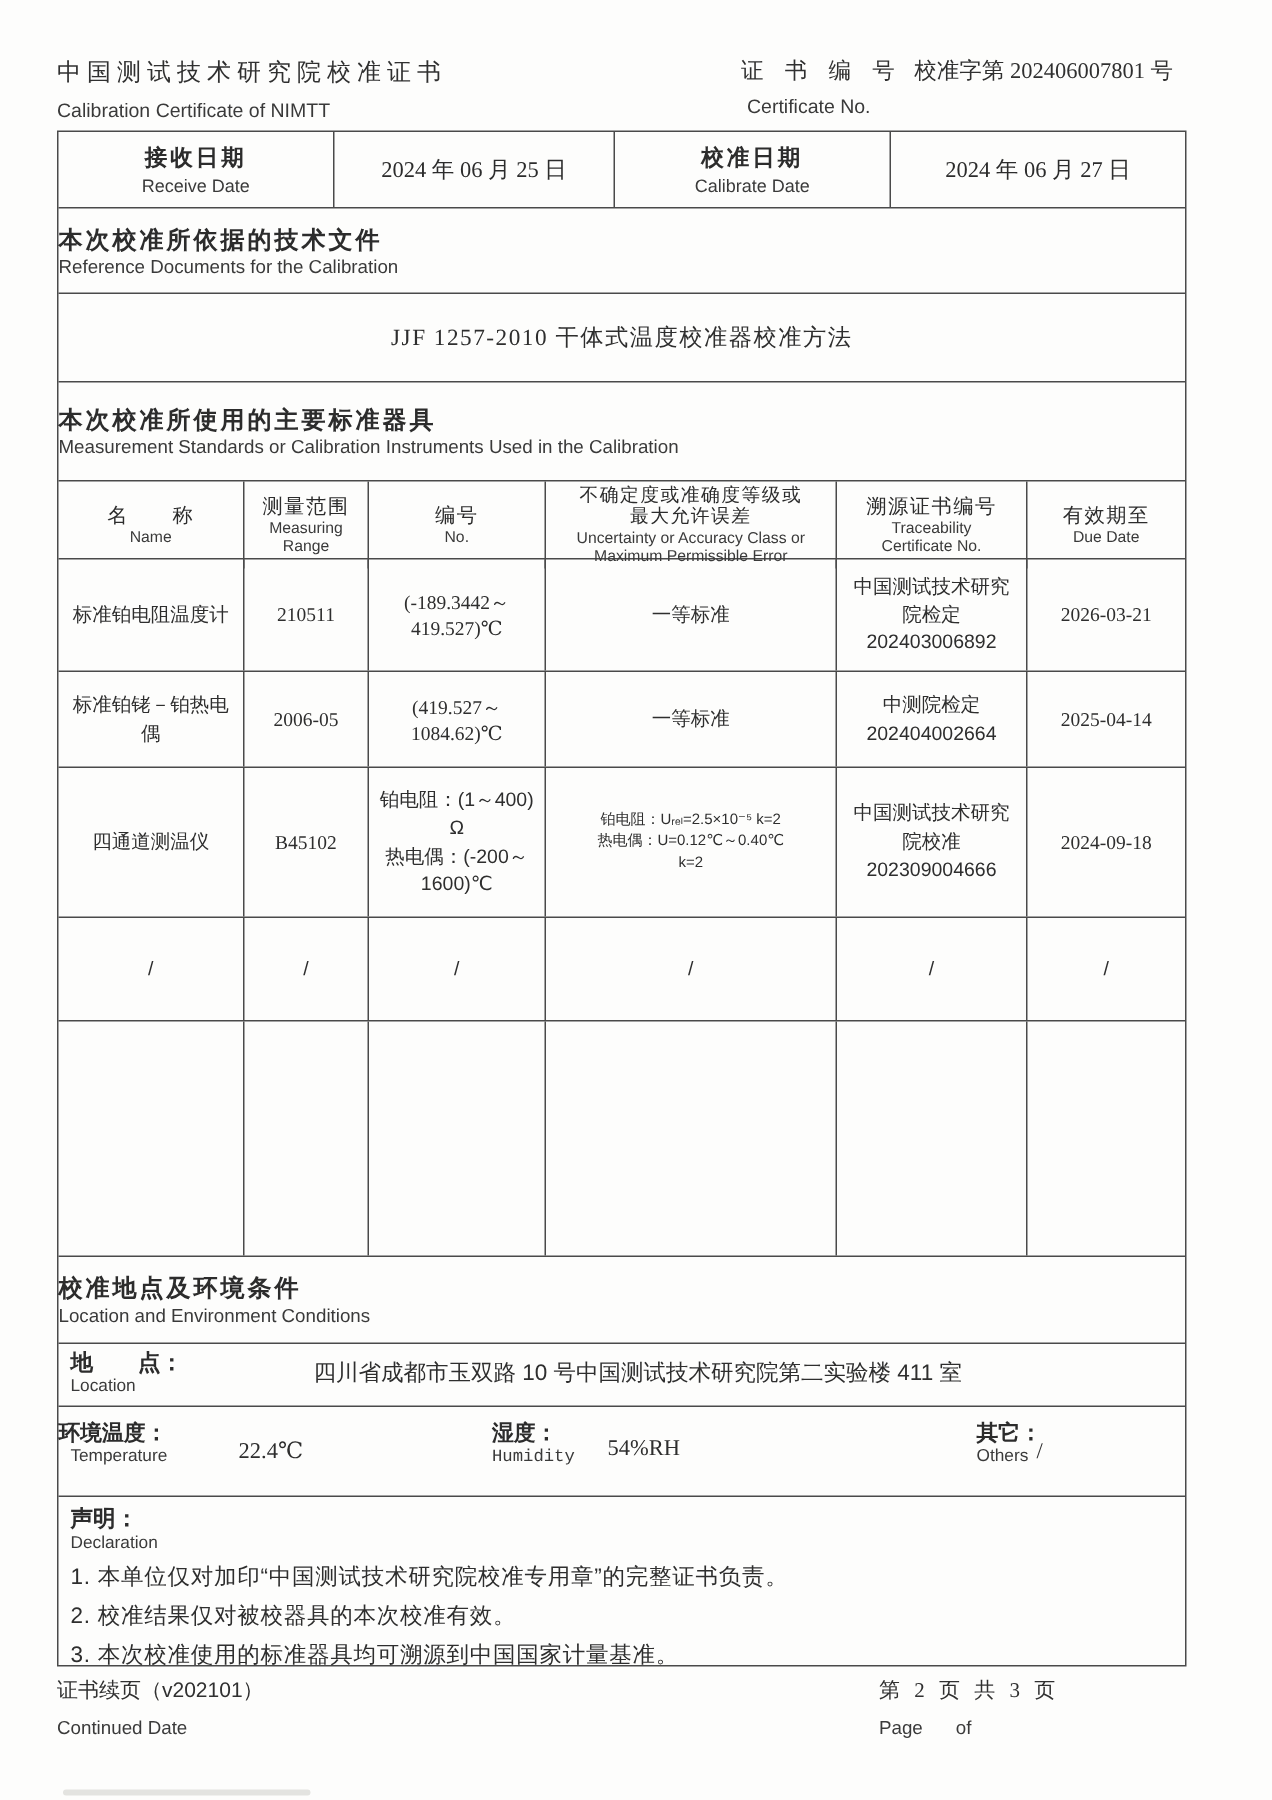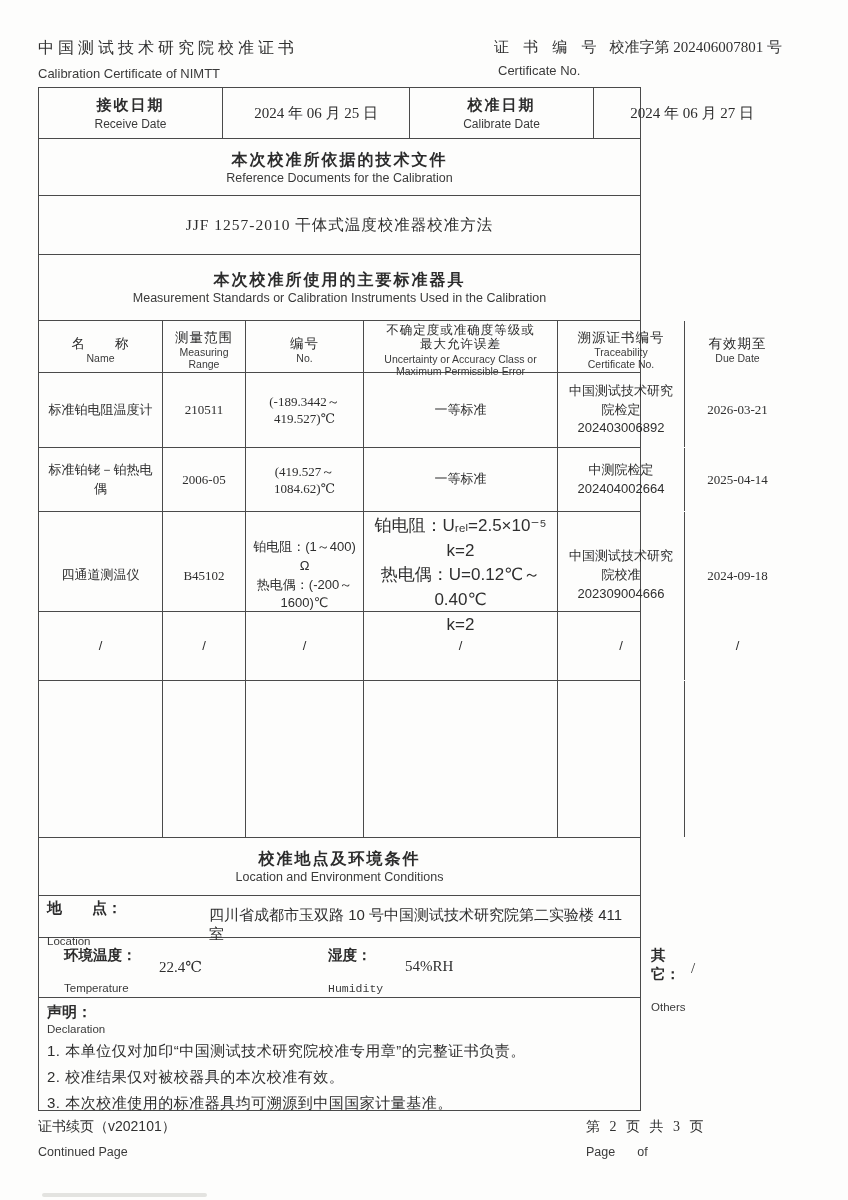--- a/index.html
+++ b/index.html
@@ -15,67 +15,67 @@
   .hdr { position:absolute; top:38px; left:38px; width:772px; height:46px; }
   .hdr-title-cn { font-size:16px; letter-spacing:4px; color:#303030; }
   .hdr-title-en { font-size:13px; margin-top:7px; color:#3a3a3a; }
   .hdr-cert { position:absolute; top:0; left:456px; }
   .hdr-cert-line { font-size:15px; color:#303030; }
   .hdr-cert-label { letter-spacing:5px; margin-right:8px; }
   .hdr-cert-en { font-size:13px; margin-top:6px; margin-left:4px; color:#3a3a3a; }
 
   
   .doc {
-    position:absolute; top:87px; left:38px; width:603px;
+    position:absolute; top:87px; left:38px; width:753px;
     border:1px solid #4a4a4a; background:transparent;
   }
   .row-b { border-bottom:1px solid #4a4a4a; }
 
   .grid4 { display:grid; grid-template-columns:184px 187px 184px 196px; }
   .grid6 { display:grid; grid-template-columns:124px 83px 118px 194px 127px 105px; }
   .cell {
     border-right:1px solid #4a4a4a;
     display:flex; flex-direction:column; align-items:center; justify-content:center;
     text-align:center; white-space:pre-line; padding:2px 3px;
   }
   .cell:last-child { border-right:none; }
 
   .dates { height:51px; }
   .lbl-cn { font-size:15px; font-weight:bold; letter-spacing:2px; color:#2c2c2c; }
   .lbl-en { font-size:12px; margin-top:2px; color:#3a3a3a; font-weight:normal; letter-spacing:0; }
   .date-val { font-size:15px; color:#2c2c2c; }
 
-  .sec-title { height:57px; display:flex; flex-direction:column; align-items:center; justify-content:center; }
+  .sec-title { height:57px; display:flex; flex-direction:column; justify-content:center; }
   .sec-title-cn { font-size:16px; font-weight:bold; letter-spacing:2px; color:#2c2c2c; }
   .sec-title-en { font-size:12.5px; margin-top:0; color:#3a3a3a; }
   .ref-content { height:59px; display:flex; align-items:center; justify-content:center; font-size:15.5px; letter-spacing:1px; color:#2e2e2e; }
   .std-title { height:66px; }
 
   .std-head { height:52px; }
   .std-head .cell { line-height:1.15; }
   .col-cn { font-size:13.5px; color:#2c2c2c; letter-spacing:1px; }
   .col-en { font-size:10.5px; margin-top:1px; color:#3a3a3a; letter-spacing:0; line-height:1.15; }
 
   .r1 { height:75px; } .r2 { height:64px; } .r3 { height:100px; }
   .r4 { height:69px; } .r5 { height:157px; }
   .td { font-size:13px; line-height:1.45; color:#2e2e2e; }
   .td-num { font-family:"Liberation Serif","DejaVu Serif",serif; font-size:13px; }
 
   .loc-title { height:58px; }
   .loc-row { height:42px; display:flex; border-bottom:1px solid #4a4a4a; }
   .loc-label { padding:3px 0 0 8px; width:170px; }
   .loc-label-cn { font-size:15px; font-weight:bold; color:#2c2c2c; }
-  .loc-label-en { font-size:11.5px; color:#3a3a3a; margin-top:17px; }
+  .loc-label-en { font-size:11.5px; color:#3a3a3a; margin-top:0px; }
   .loc-value { flex:1; font-size:15px; padding-top:10px; color:#2e2e2e; }
 
   .env-row { position:relative; height:60px; border-bottom:1px solid #4a4a4a; }
   .env-label { position:absolute; top:8px; }
   .env-label .loc-label-cn { font-size:14.5px; }
   .env-val { position:absolute; font-size:15px; color:#2e2e2e; }
-  .g1l { left:25px; }   .g1v { left:120px; top:20px; }
+  .g1l { left:0;text-align:right; }   .g1v { left:120px; top:20px; }
   .g2l { left:289px;font-family:Liberation Mono, monospace; } .g2v { left:366px; top:20px; }
   .g3l { left:612px; } .g3v { left:652px; top:22px; }
 
   .decl { height:112px; padding:5px 10px 0 8px; }
   .decl-cn { font-size:15px; font-weight:bold; color:#2c2c2c; }
   .decl-en { font-size:11.5px; color:#3a3a3a; margin-top:1px; }
   .decl-item { font-size:15px; color:#2e2e2e; margin-top:7px; letter-spacing:0.5px; }
 
   
   .footer { position:absolute; top:1118px; left:38px; width:772px; height:60px; }
@@ -189,21 +189,21 @@
       <div class="cell td-num">2025-04-14</div>
     </div>
 
     <div class="grid6 r3 row-b">
       <div class="cell td">四通道测温仪</div>
       <div class="cell td-num">B45102</div>
       <div class="cell td">铂电阻：(1～400)
 Ω
 热电偶：(-200～
 1600)℃</div>
-      <div class="cell td" style="font-size:17px">铂电阻：Uᵣₑₗ=2.5×10⁻⁵ k=2
+      <div class="cell td" style="font-size:10px">铂电阻：Uᵣₑₗ=2.5×10⁻⁵ k=2
 热电偶：U=0.12℃～0.40℃
 k=2</div>
       <div class="cell td">中国测试技术研究
 院校准
 202309004666</div>
       <div class="cell td-num">2024-09-18</div>
     </div>
 
     <div class="grid6 r4 row-b">
       <div class="cell td">/</div>
@@ -258,21 +258,21 @@
       <div class="decl-cn">声明：</div>
       <div class="decl-en">Declaration</div>
       <div class="decl-item">1. 本单位仅对加印“中国测试技术研究院校准专用章”的完整证书负责。</div>
       <div class="decl-item">2. 校准结果仅对被校器具的本次校准有效。</div>
       <div class="decl-item">3. 本次校准使用的标准器具均可溯源到中国国家计量基准。</div>
     </div>
   </div>
 
   <div class="footer">
     <div class="foot-left-cn">证书续页（v202101）</div>
-    <div class="foot-left-en">Continued Page</div>
+    <div class="foot-left-en">Continued Date</div>
     <div class="foot-right">
       <div class="foot-right-cn serif">第 2 页 共 3 页</div>
       <div class="foot-right-en">
         <span>Page</span><span class="foot-of">of</span>
       </div>
     </div>
   </div>
 
   <div class="smudge"></div>
 </div>

